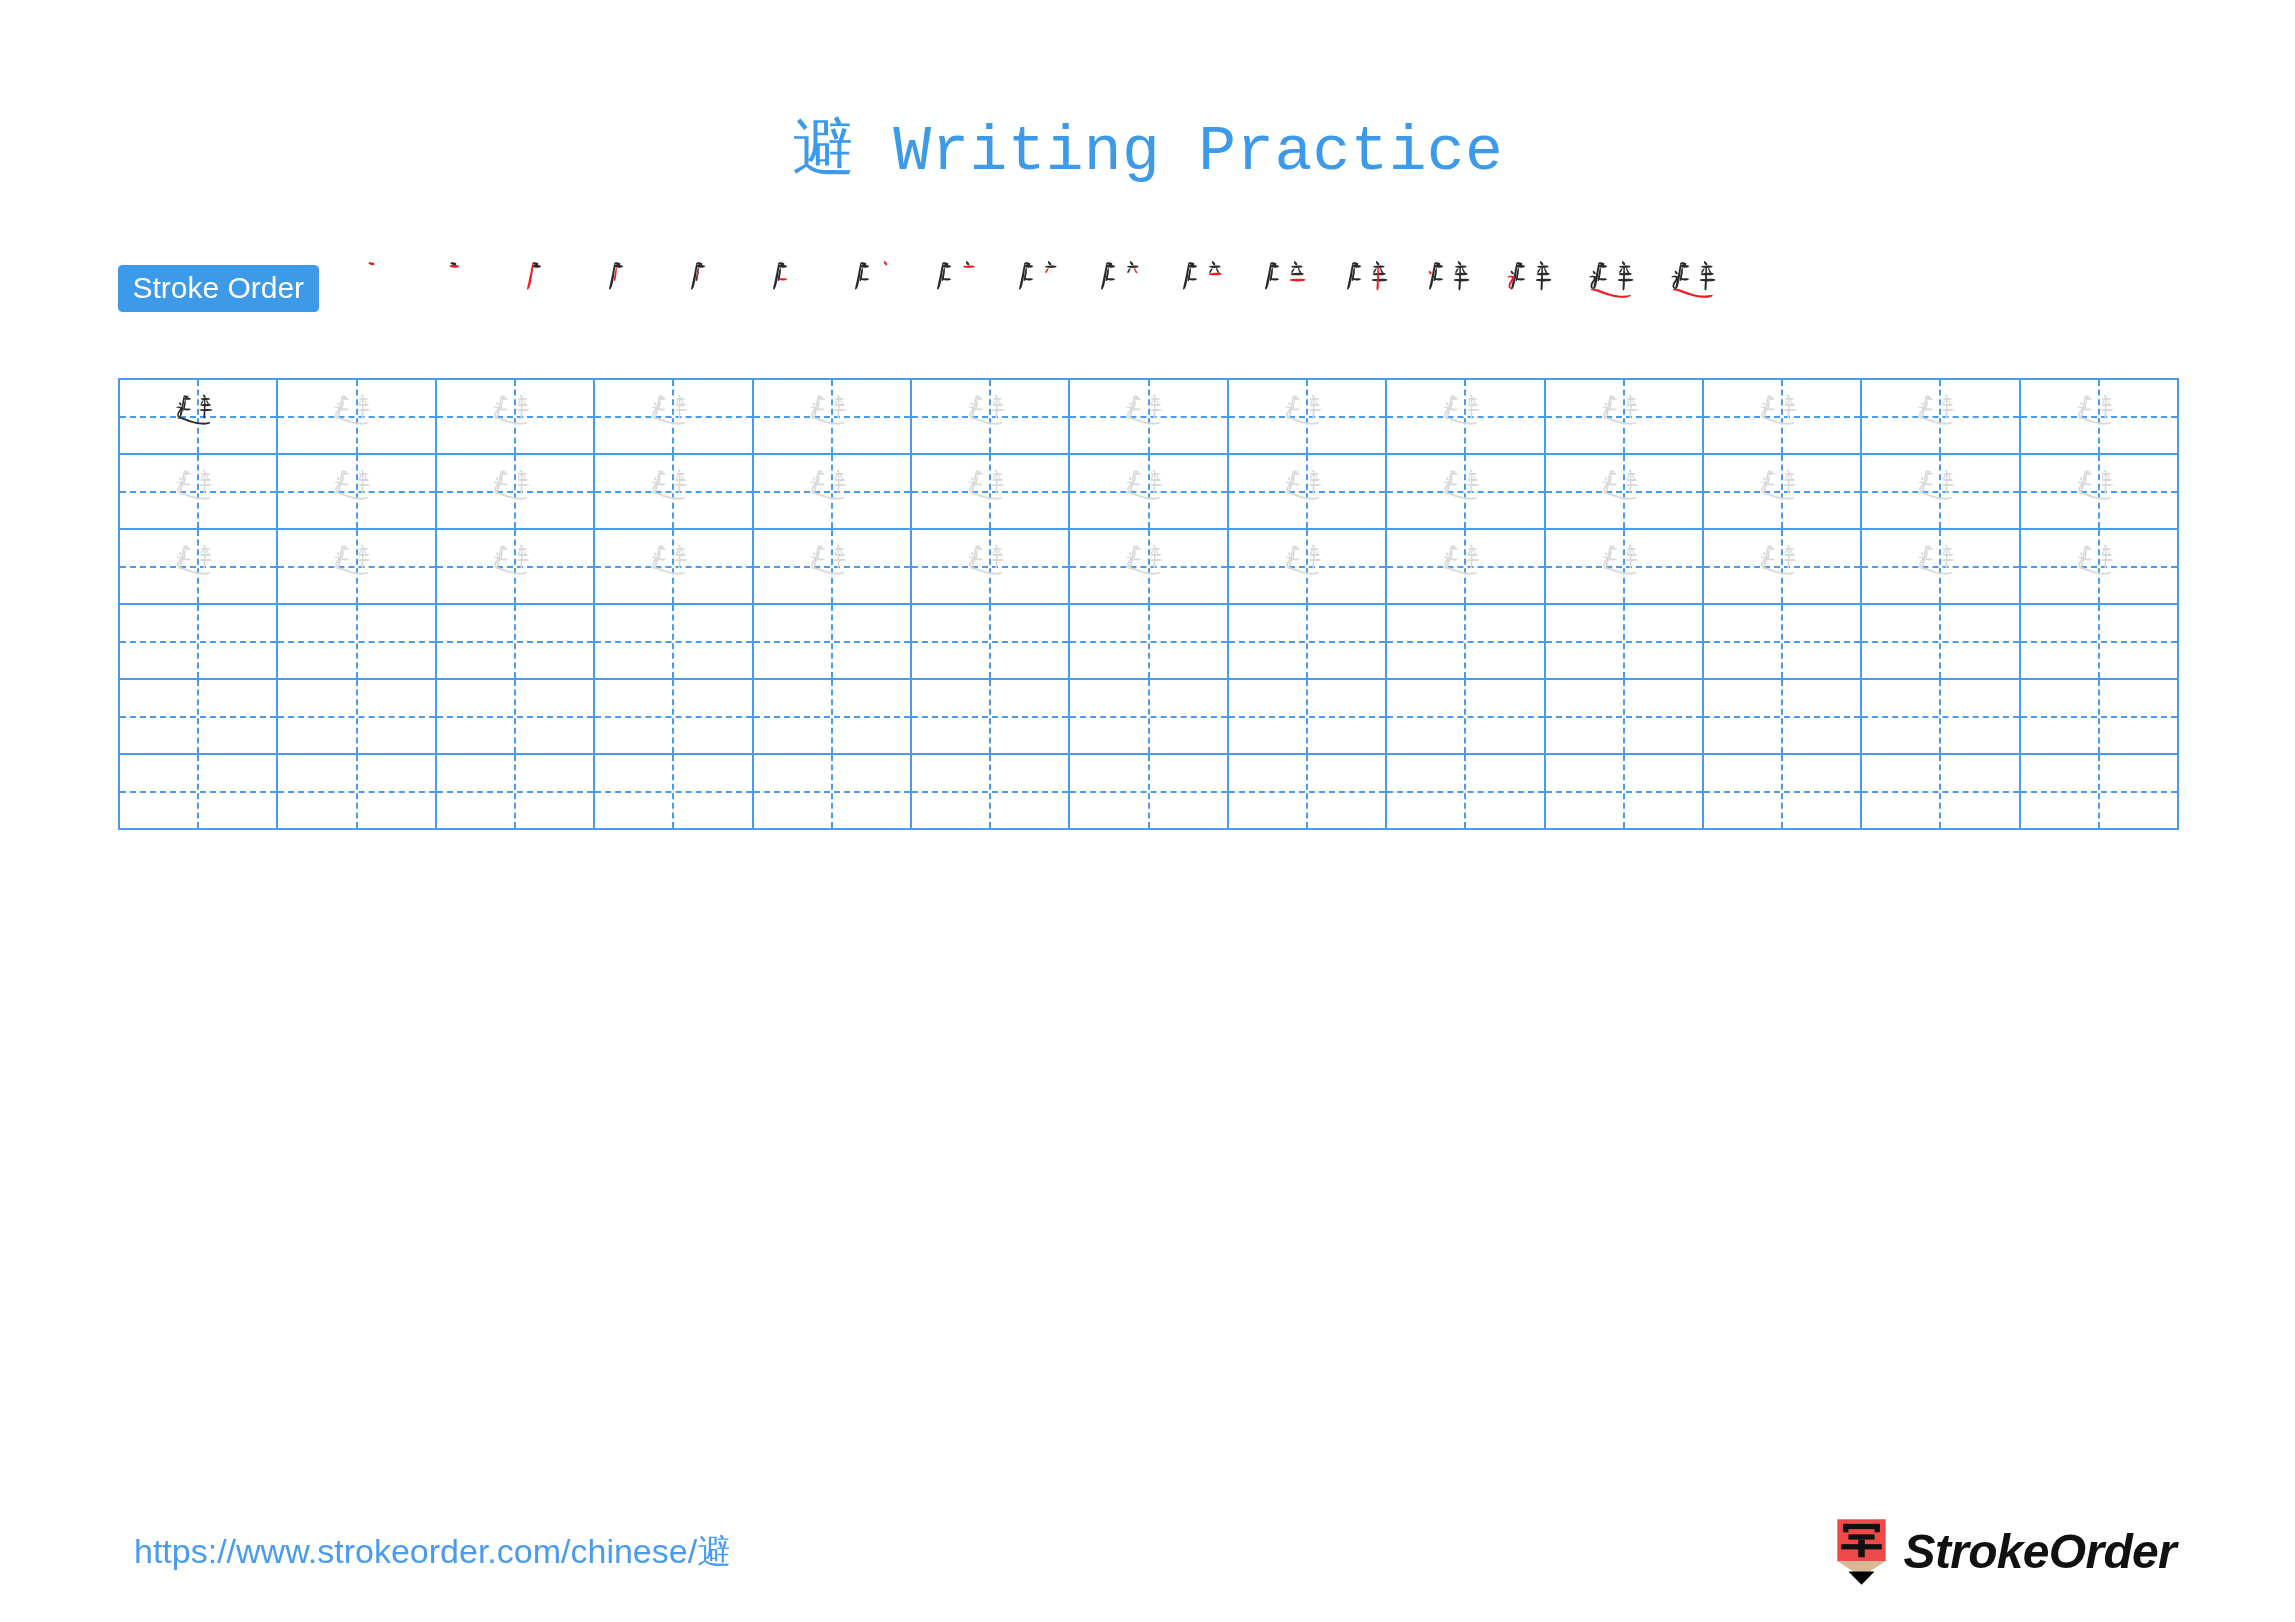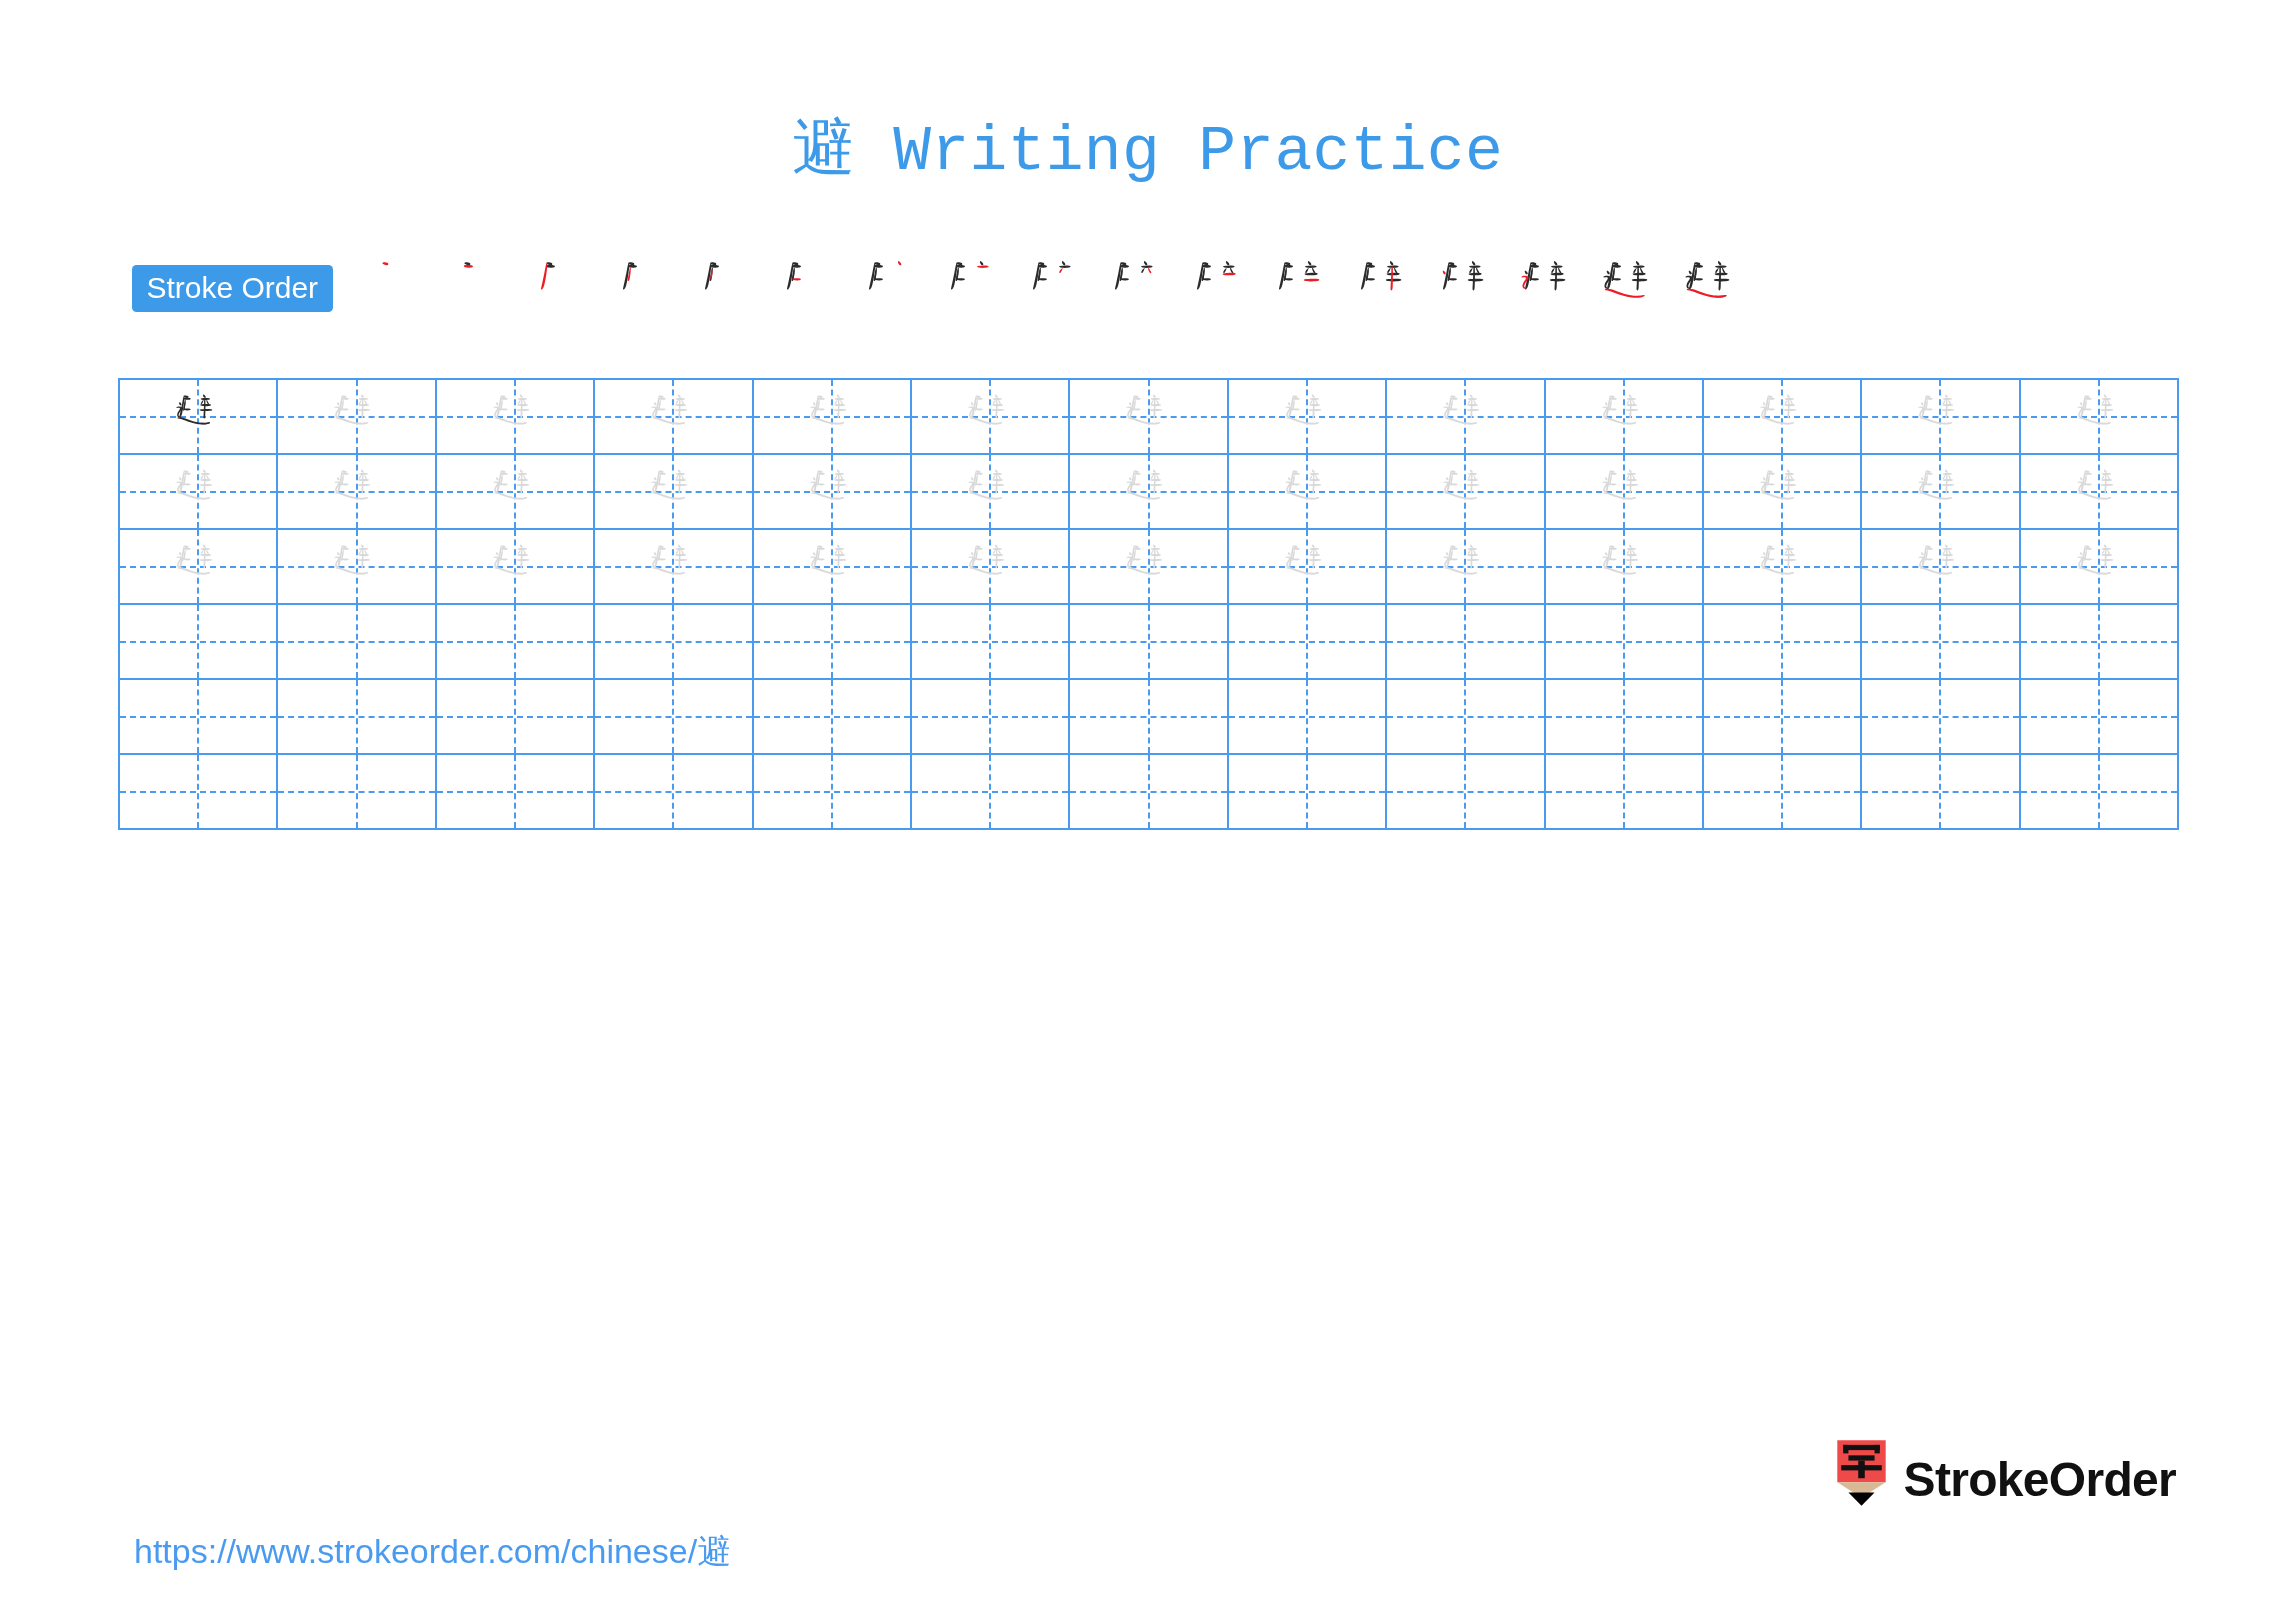--- a/index.html
+++ b/index.html
@@ -27,21 +27,21 @@
     color: #3d9ae8;
     letter-spacing: 0.3px;
     white-space: nowrap;
     font-family: Liberation Mono, monospace;
   }
 
   
   #stroke-order-row {
     position: absolute;
     top: 252px;
-    left: 132px;
+    left: 118px;
     height: 73px;
     display: flex;
     align-items: center;
   }
   #stroke-order-badge {
     background: #3d9ae8;
     color: #ffffff;
     font-size: 30px;
     font-weight: 400;
     border-radius: 4.6px;
@@ -128,24 +128,25 @@
     position: absolute;
     left: 134px;
     top: 1529px;
     font-size: 34px;
     color: #4a9bf0;
     white-space: nowrap;
   }
   #footer-brand {
     position: absolute;
     right: 119px;
-    top: 1428px;
+    top: 1512px;
     display: flex;
-    align-items: flex-end;
+    align-items: center;
     height: 79px;
+    font-style: italic;
   }
   #brand-icon {
     width: 51px;
     height: 68px;
     margin-right: 17px;
     flex: 0 0 auto;
   }
   #brand-name {
     font-size: 48px;
     font-weight: bold;

